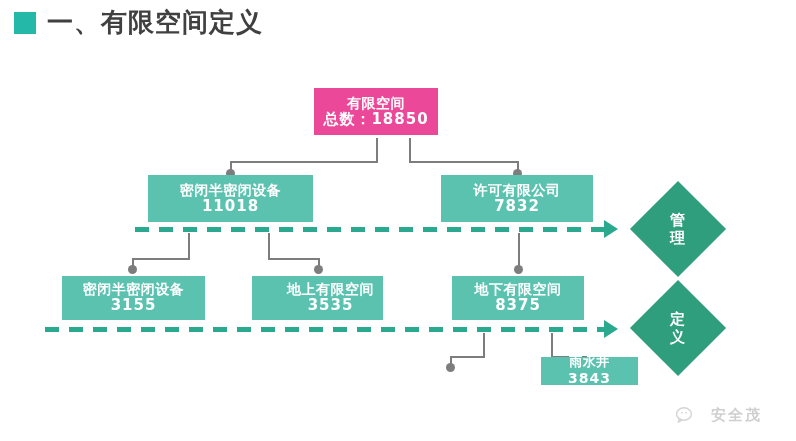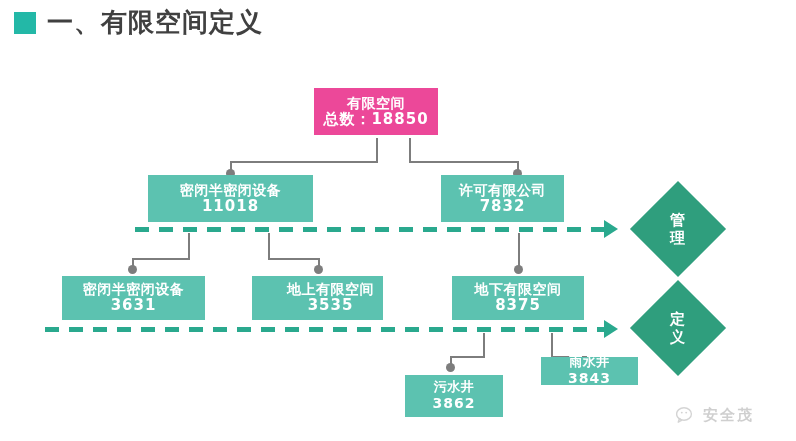--- a/index.html
+++ b/index.html
@@ -79,21 +79,21 @@
   .arrowhead{
     position:absolute;width:0;height:0;
     border-top:9px solid transparent;
     border-bottom:9px solid transparent;
     border-left:14px solid #2aa98e;
   }
 
   
   .wm{
     position:absolute;left:676px;top:406px;
-    display:flex;align-items:center;gap:5px;
+    display:flex;align-items:center;gap:13px;
     opacity:0.42;
   }
   .wm-txt{
     font-size:15px;color:#8e8e8e;font-weight:bold;letter-spacing:2px;
     white-space:nowrap;
   }
   .wm svg{display:block;}
 </style>
 </head>
 <body>
@@ -145,44 +145,40 @@
   <div class="node root" style="left:314px;top:88px;width:124px;height:47px;">
     <span class="l1">有限空间</span>
     <span class="l2">总数：18850</span>
   </div>
 
   <div class="node" style="left:148px;top:175px;width:165px;height:47px;">
     <span class="l1">密闭半密闭设备</span>
     <span class="l2">11018</span>
   </div>
 
-  <div class="node" style="left:441px;top:175px;width:123px;height:47px;">
+  <div class="node" style="left:441px;top:175px;width:152px;height:47px;">
     <span class="l1">许可有限公司</span>
     <span class="l2">7832</span>
   </div>
 
   <div class="node" style="left:62px;top:276px;width:143px;height:44px;">
     <span class="l1">密闭半密闭设备</span>
-    <span class="l2">3631</span>
+    <span class="l2">3155</span>
   </div>
 
   <div class="node" style="left:252px;top:276px;width:131px;height:44px;padding-left:26px;">
     <span class="l1">地上有限空间</span>
     <span class="l2">3535</span>
   </div>
 
   <div class="node" style="left:452px;top:276px;width:132px;height:44px;">
     <span class="l1">地下有限空间</span>
     <span class="l2">8375</span>
   </div>
 
-  <div class="node leaf" style="left:405px;top:375px;width:98px;height:42px;">
-    <span class="l1">污水井</span>
-    <span class="l2">3862</span>
-  </div>
 
   <div class="node leaf" style="left:541px;top:357px;width:97px;height:28px;">
     <span class="l1">雨水井</span>
     <span class="l2">3843</span>
   </div>
 
   <div class="diamond" style="left:644px;top:195px;width:68px;height:68px;"></div>
   <div class="diamond-label" style="left:648px;top:211px;width:60px;height:36px;">
     <span>管</span>
     <span>理</span>

